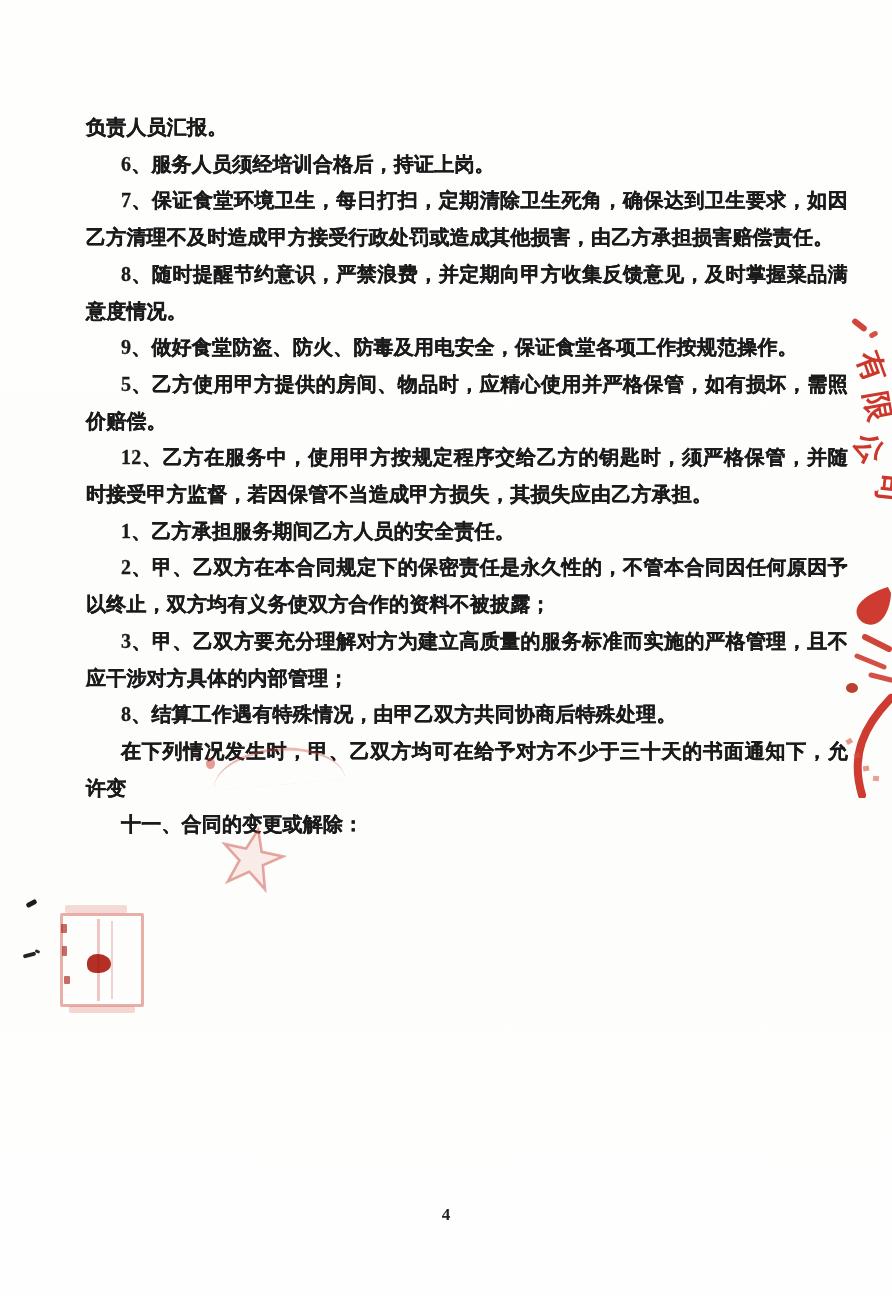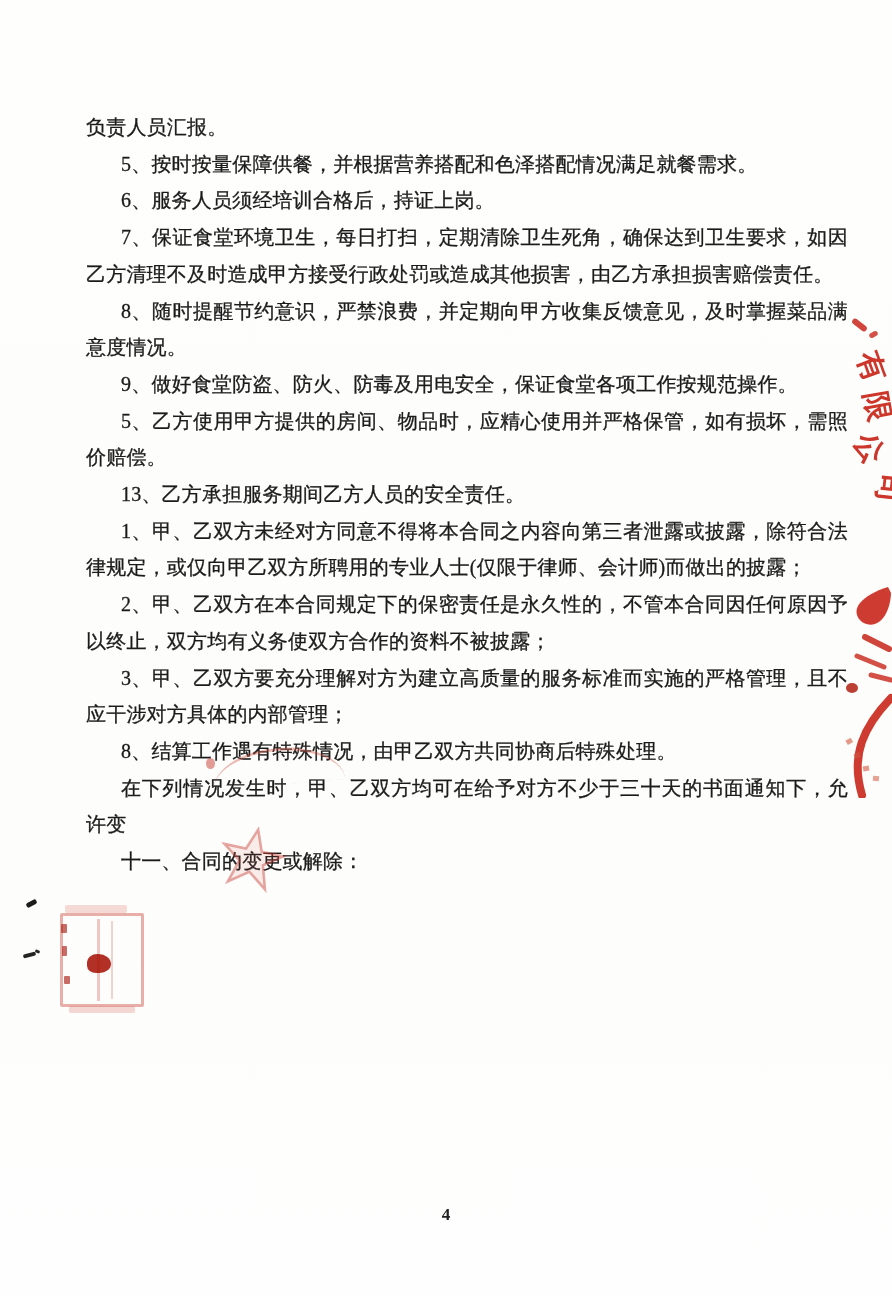--- a/index.html
+++ b/index.html
@@ -5,21 +5,21 @@
   html,body{margin:0;padding:0;}
   body{
     width:892px;height:1296px;position:relative;overflow:hidden;
     background:#fefefd;
     font-family:"Liberation Serif","DejaVu Serif",serif;
   }
   .page{position:absolute;inset:0;background:linear-gradient(180deg,#fefefd 0%,#fdfdfb 60%,#fefefe 100%);}
   
   .doc{
     position:absolute;left:86px;top:109px;width:762px;
-    color:#1b1b1b;font-size:20px;line-height:36.7px;font-weight:400;
+    color:#1b1b1b;font-size:20px;line-height:36.7px;font-weight:700;
     text-align:justify;letter-spacing:0.2px;
     -webkit-text-stroke:0.3px #1b1b1b;
   }
   .doc p{margin:0;padding:0;}
   .doc p.ind{text-indent:1.75em;}
   
   .pagenum{
     position:absolute;left:0;top:1205px;width:892px;text-align:center;
     font-size:17px;font-weight:700;color:#222;
   }
@@ -56,28 +56,27 @@
   .speck2{position:absolute;left:23px;top:953px;width:13px;height:4px;background:#242424;border-radius:2px;transform:rotate(-14deg);}
   .speck2b{position:absolute;left:35px;top:950px;width:5px;height:3px;background:#2a2a2a;border-radius:2px;transform:rotate(20deg);}
 </style>
 </head>
 <body>
 
 <div class="page">
 
   <div class="doc">
     <p>负责人员汇报。</p>
-    <p class="ind">5、按时按量保障供餐，并根据营养搭配和色泽搭配情况满足就餐需求。</p>
     <p class="ind">6、服务人员须经培训合格后，持证上岗。</p>
     <p class="ind">7、保证食堂环境卫生，每日打扫，定期清除卫生死角，确保达到卫生要求，如因乙方清理不及时造成甲方接受行政处罚或造成其他损害，由乙方承担损害赔偿责任。</p>
     <p class="ind">8、随时提醒节约意识，严禁浪费，并定期向甲方收集反馈意见，及时掌握菜品满意度情况。</p>
     <p class="ind">9、做好食堂防盗、防火、防毒及用电安全，保证食堂各项工作按规范操作。</p>
     <p class="ind">5、乙方使用甲方提供的房间、物品时，应精心使用并严格保管，如有损坏，需照价赔偿。</p>
-    <p class="ind">13、乙方承担服务期间乙方人员的安全责任。</p>
-    <p class="ind">1、甲、乙双方未经对方同意不得将本合同之内容向第三者泄露或披露，除符合法律规定，或仅向甲乙双方所聘用的专业人士(仅限于律师、会计师)而做出的披露；</p>
+    <p class="ind">12、乙方在服务中，使用甲方按规定程序交给乙方的钥匙时，须严格保管，并随时接受甲方监督，若因保管不当造成甲方损失，其损失应由乙方承担。</p>
+    <p class="ind">1、乙方承担服务期间乙方人员的安全责任。</p>
     <p class="ind">2、甲、乙双方在本合同规定下的保密责任是永久性的，不管本合同因任何原因予以终止，双方均有义务使双方合作的资料不被披露；</p>
     <p class="ind">3、甲、乙双方要充分理解对方为建立高质量的服务标准而实施的严格管理，且不应干涉对方具体的内部管理；</p>
     <p class="ind">8、结算工作遇有特殊情况，由甲乙双方共同协商后特殊处理。</p>
     <p class="ind">在下列情况发生时，甲、乙双方均可在给予对方不少于三十天的书面通知下，允许变</p>
     <p class="ind">十一、合同的变更或解除：</p>
   </div>
 
   <div class="sealA">
     <span class="m1"></span>
     <span class="m2"></span>

